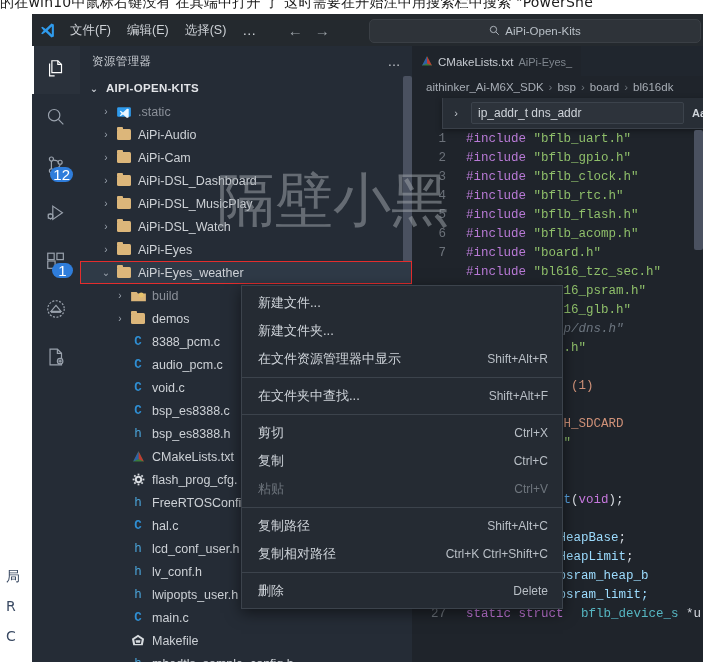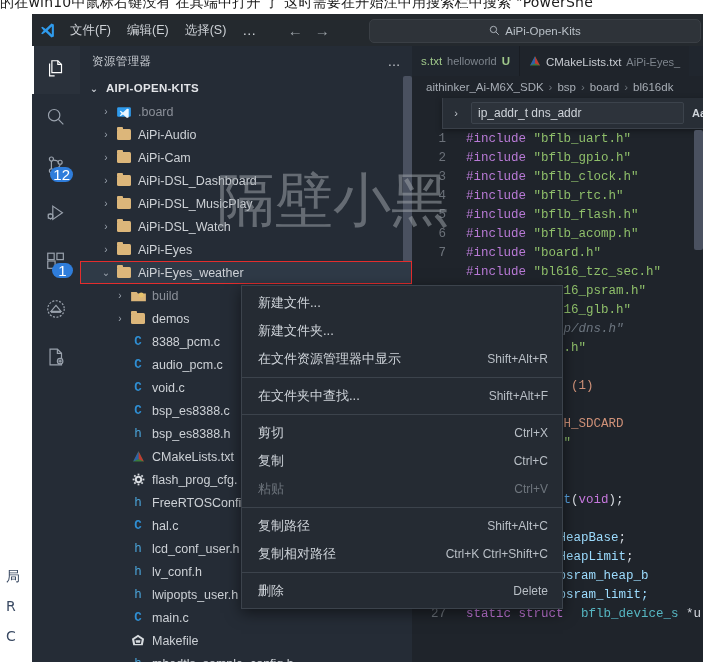--- a/index.html
+++ b/index.html
@@ -221,21 +221,21 @@
 
       <div id="tree">
           <div class="row dim" style="padding-left: 18px;">
             <span class="tw">›</span>
             <span class="ic">
               <svg width="14" height="12" viewBox="0 0 16 14">
                 <rect x="0" y="1.5" width="16" height="11" rx="1.5" fill="#2f9bed"></rect>
                 <path d="M11.5 3.2 6.8 7.5 4.2 5.6 3 6.2l2.1 2.5L3 11.2l1.2.6 2.6-2 4.7 4.3 2-.9V3.6z" fill="#fff" opacity=".9"></path>
               </svg>
             </span>
-            <span style="padding-left:4px">.board</span>
+            <span style="padding-left:4px">.static</span>
           </div>
           <div class="row" style="padding-left: 18px;">
             <span class="tw">›</span>
             <span class="ic">
               <span class="fld"></span>
             </span>
             <span style="padding-left:4px">AiPi-Audio</span>
           </div>
           <div class="row" style="padding-left: 18px;">
             <span class="tw">›</span>
@@ -399,25 +399,20 @@
           </div>
         </div>
 
       <div class="vsb" style="top:30px;height:200px;right:0;"></div>
     </div>
 
     <div class="watermark">隔壁小黑</div>
 
     <div class="editor">
       <div class="tabs">
-        <div class="tab inactive">
-          <span class="nm">s.txt</span>
-          <span class="sub">helloworld</span>
-          <span class="u">U</span>
-        </div>
         <div class="tab active">
           <span>
             <svg width="12" height="12" viewBox="0 0 16 16">
                 <polygon points="8,1.5 14.5,14 1.5,14" fill="#3b7d3b"></polygon>
                 <polygon points="8,1.5 14.5,14 8,11.2" fill="#c03a32"></polygon>
                 <polygon points="8,1.5 8,11.2 1.5,14" fill="#2f5fa8"></polygon>
               </svg>
           </span>
           <span class="nm2">CMakeLists.txt</span>
           <span class="sub">AiPi-Eyes_</span>

